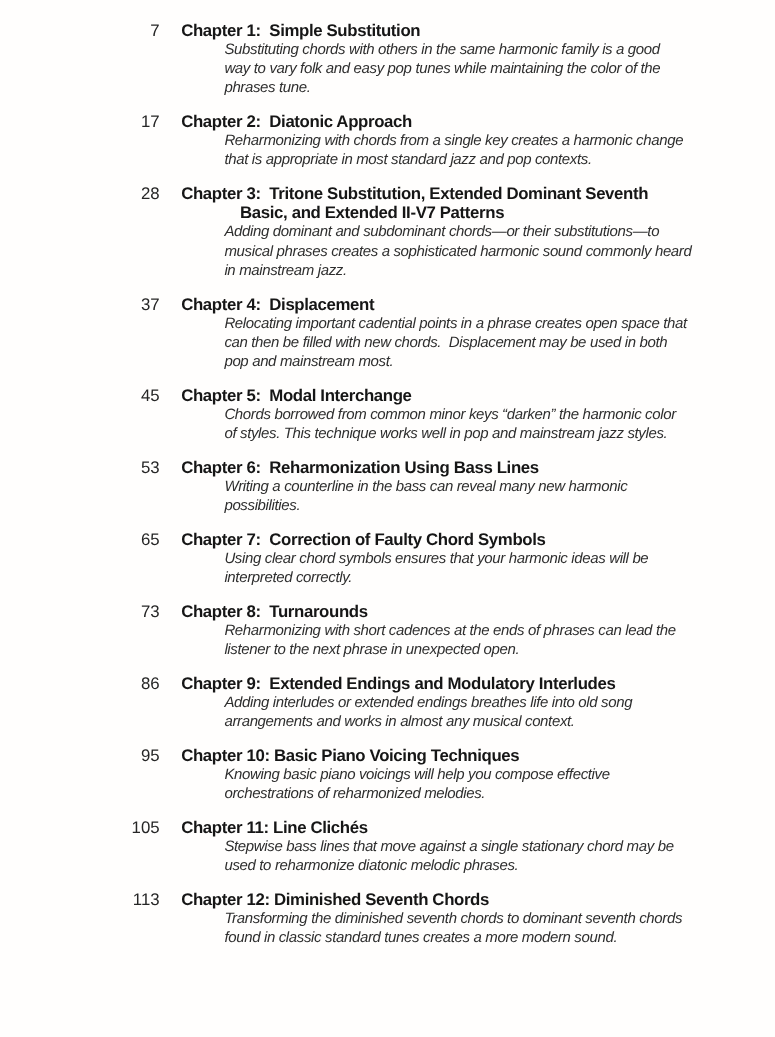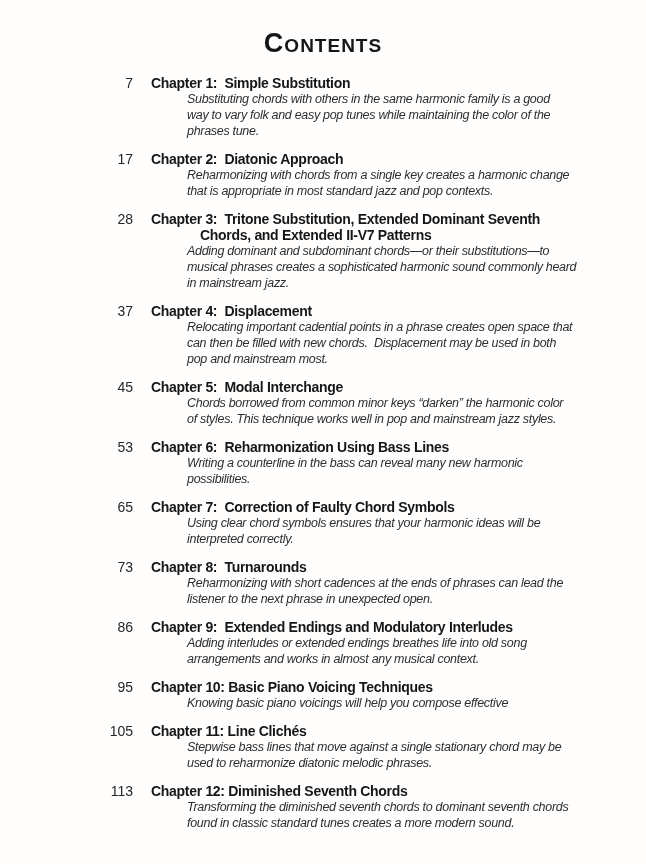--- a/index.html
+++ b/index.html
@@ -68,21 +68,20 @@
   }
   .desc-line {
     white-space: pre;
   }
 </style>
 </head>
 <body>
 
 <div class="page">
 
-  <div class="page-title">Contents</div>
 
   <div class="toc">
 
     <div class="chapter">
       <div class="num">7</div>
       <div class="entry">
         <div class="chapter-title">Chapter 1:  Simple Substitution</div>
         <div class="desc">
           <div class="desc-line">Substituting chords with others in the same harmonic family is a good</div>
           <div class="desc-line">way to vary folk and easy pop tunes while maintaining the color of the</div>
@@ -99,21 +98,21 @@
           <div class="desc-line">Reharmonizing with chords from a single key creates a harmonic change</div>
           <div class="desc-line">that is appropriate in most standard jazz and pop contexts.</div>
         </div>
       </div>
     </div>
 
     <div class="chapter">
       <div class="num">28</div>
       <div class="entry">
         <div class="chapter-title">Chapter 3:  Tritone Substitution, Extended Dominant Seventh</div>
-        <div class="chapter-title title2">Chords, and Extended II-V7 Patterns</div>
+        <div class="chapter-title title2">Basic, and Extended II-V7 Patterns</div>
         <div class="desc">
           <div class="desc-line">Adding dominant and subdominant chords—or their substitutions—to</div>
           <div class="desc-line">musical phrases creates a sophisticated harmonic sound commonly heard</div>
           <div class="desc-line">in mainstream jazz.</div>
         </div>
       </div>
     </div>
 
     <div class="chapter">
       <div class="num">37</div>
@@ -181,20 +180,21 @@
         </div>
       </div>
     </div>
 
     <div class="chapter">
       <div class="num">95</div>
       <div class="entry">
         <div class="chapter-title">Chapter 10: Basic Piano Voicing Techniques</div>
         <div class="desc">
           <div class="desc-line">Knowing basic piano voicings will help you compose effective</div>
+          <div class="desc-line">orchestrations of reharmonized melodies.</div>
         </div>
       </div>
     </div>
 
     <div class="chapter">
       <div class="num">105</div>
       <div class="entry">
         <div class="chapter-title">Chapter 11: Line Clichés</div>
         <div class="desc">
           <div class="desc-line">Stepwise bass lines that move against a single stationary chord may be</div>

